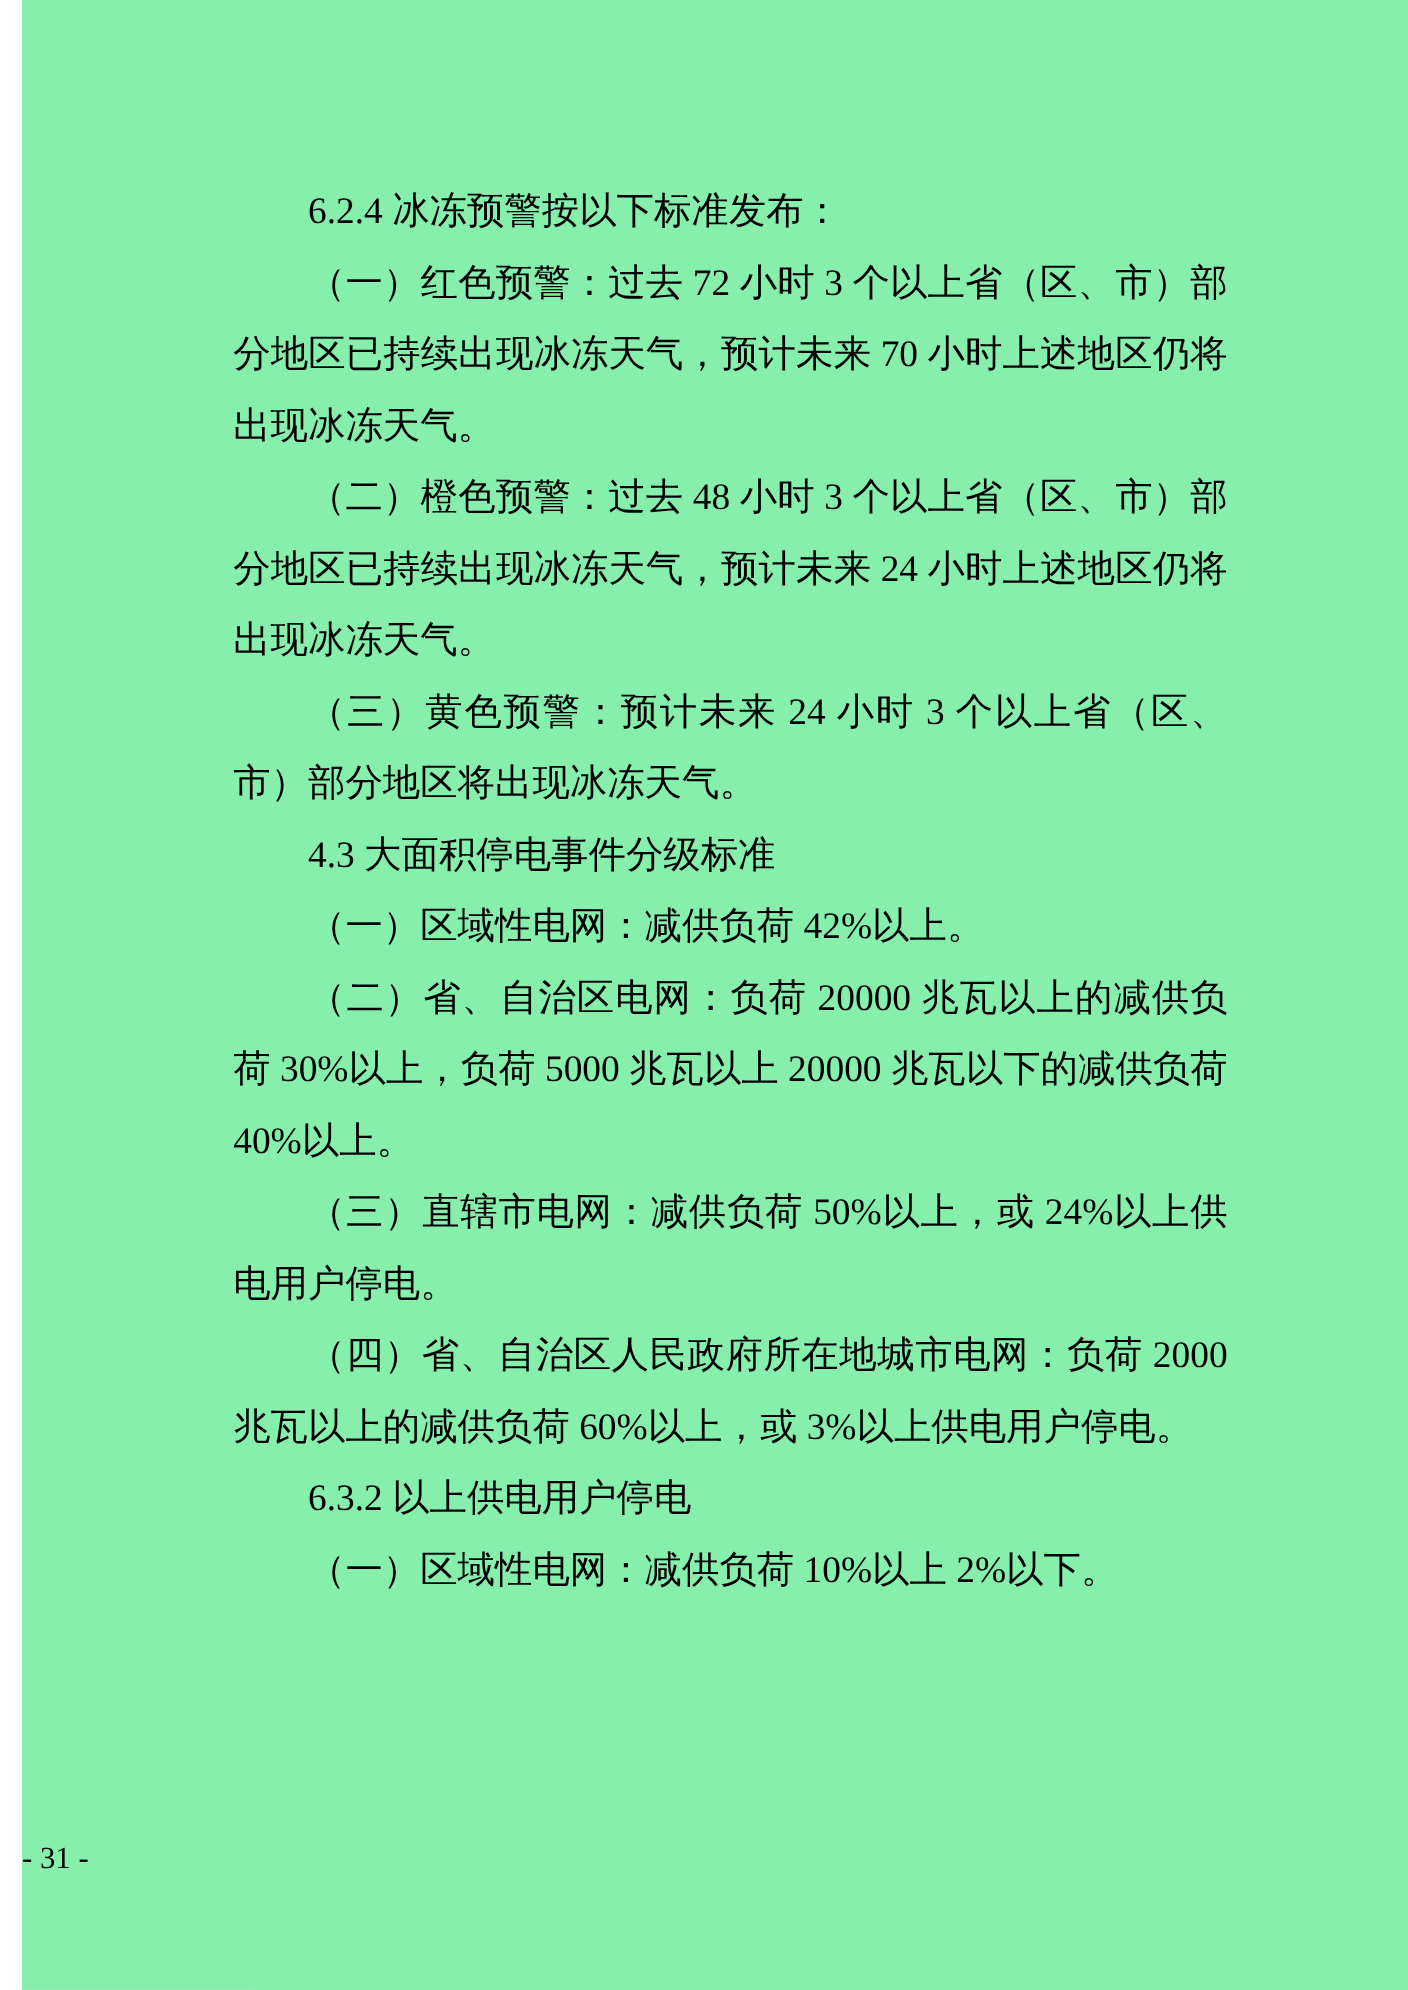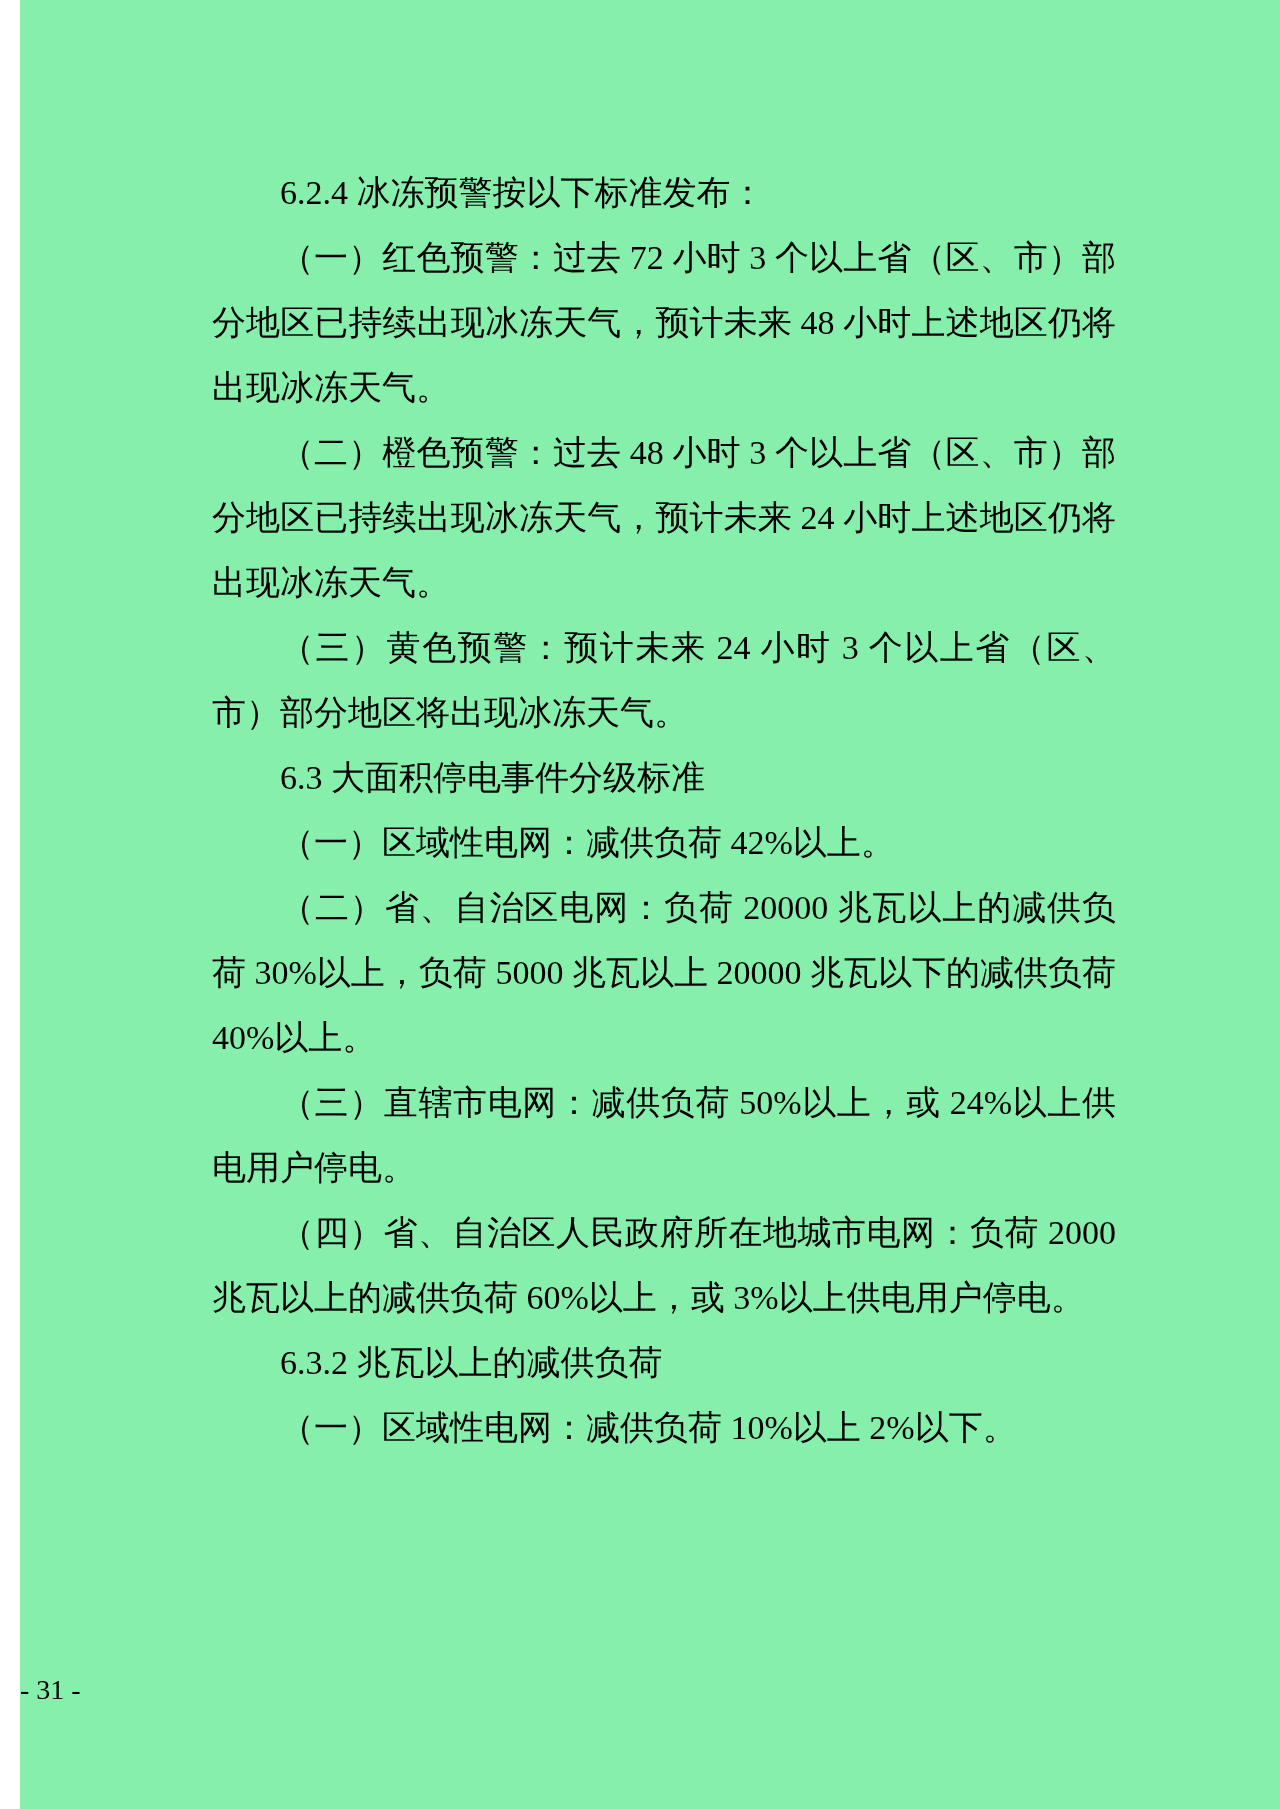--- a/index.html
+++ b/index.html
@@ -40,26 +40,26 @@
     line-height: 36px;
     color: #000000;
   }
 </style>
 </head>
 <body>
 
 <div class="page">
   <div class="text-block">
     <p class="para">6.2.4 冰冻预警按以下标准发布：</p>
-    <p class="para">（一）红色预警：过去 72 小时 3 个以上省（区、市）部分地区已持续出现冰冻天气，预计未来 48 小时上述地区仍将出现冰冻天气。</p>
+    <p class="para">（一）红色预警：过去 72 小时 3 个以上省（区、市）部分地区已持续出现冰冻天气，预计未来 70 小时上述地区仍将出现冰冻天气。</p>
     <p class="para">（二）橙色预警：过去 48 小时 3 个以上省（区、市）部分地区已持续出现冰冻天气，预计未来 24 小时上述地区仍将出现冰冻天气。</p>
     <p class="para">（三）黄色预警：预计未来 24 小时 3 个以上省（区、市）部分地区将出现冰冻天气。</p>
-    <p class="para">6.3 大面积停电事件分级标准</p>
+    <p class="para">4.3 大面积停电事件分级标准</p>
     <p class="para">（一）区域性电网：减供负荷 42%以上。</p>
     <p class="para">（二）省、自治区电网：负荷 20000 兆瓦以上的减供负荷 30%以上，负荷 5000 兆瓦以上 20000 兆瓦以下的减供负荷 40%以上。</p>
     <p class="para">（三）直辖市电网：减供负荷 50%以上，或 24%以上供电用户停电。</p>
     <p class="para">（四）省、自治区人民政府所在地城市电网：负荷 2000 兆瓦以上的减供负荷 60%以上，或 3%以上供电用户停电。</p>
-    <p class="para">6.3.2 兆瓦以上的减供负荷</p>
+    <p class="para">6.3.2 以上供电用户停电</p>
     <p class="para">（一）区域性电网：减供负荷 10%以上 2%以下。</p>
   </div>
 
   <div class="page-footer">- 31 -</div>
 </div>
 
 </body></html>

